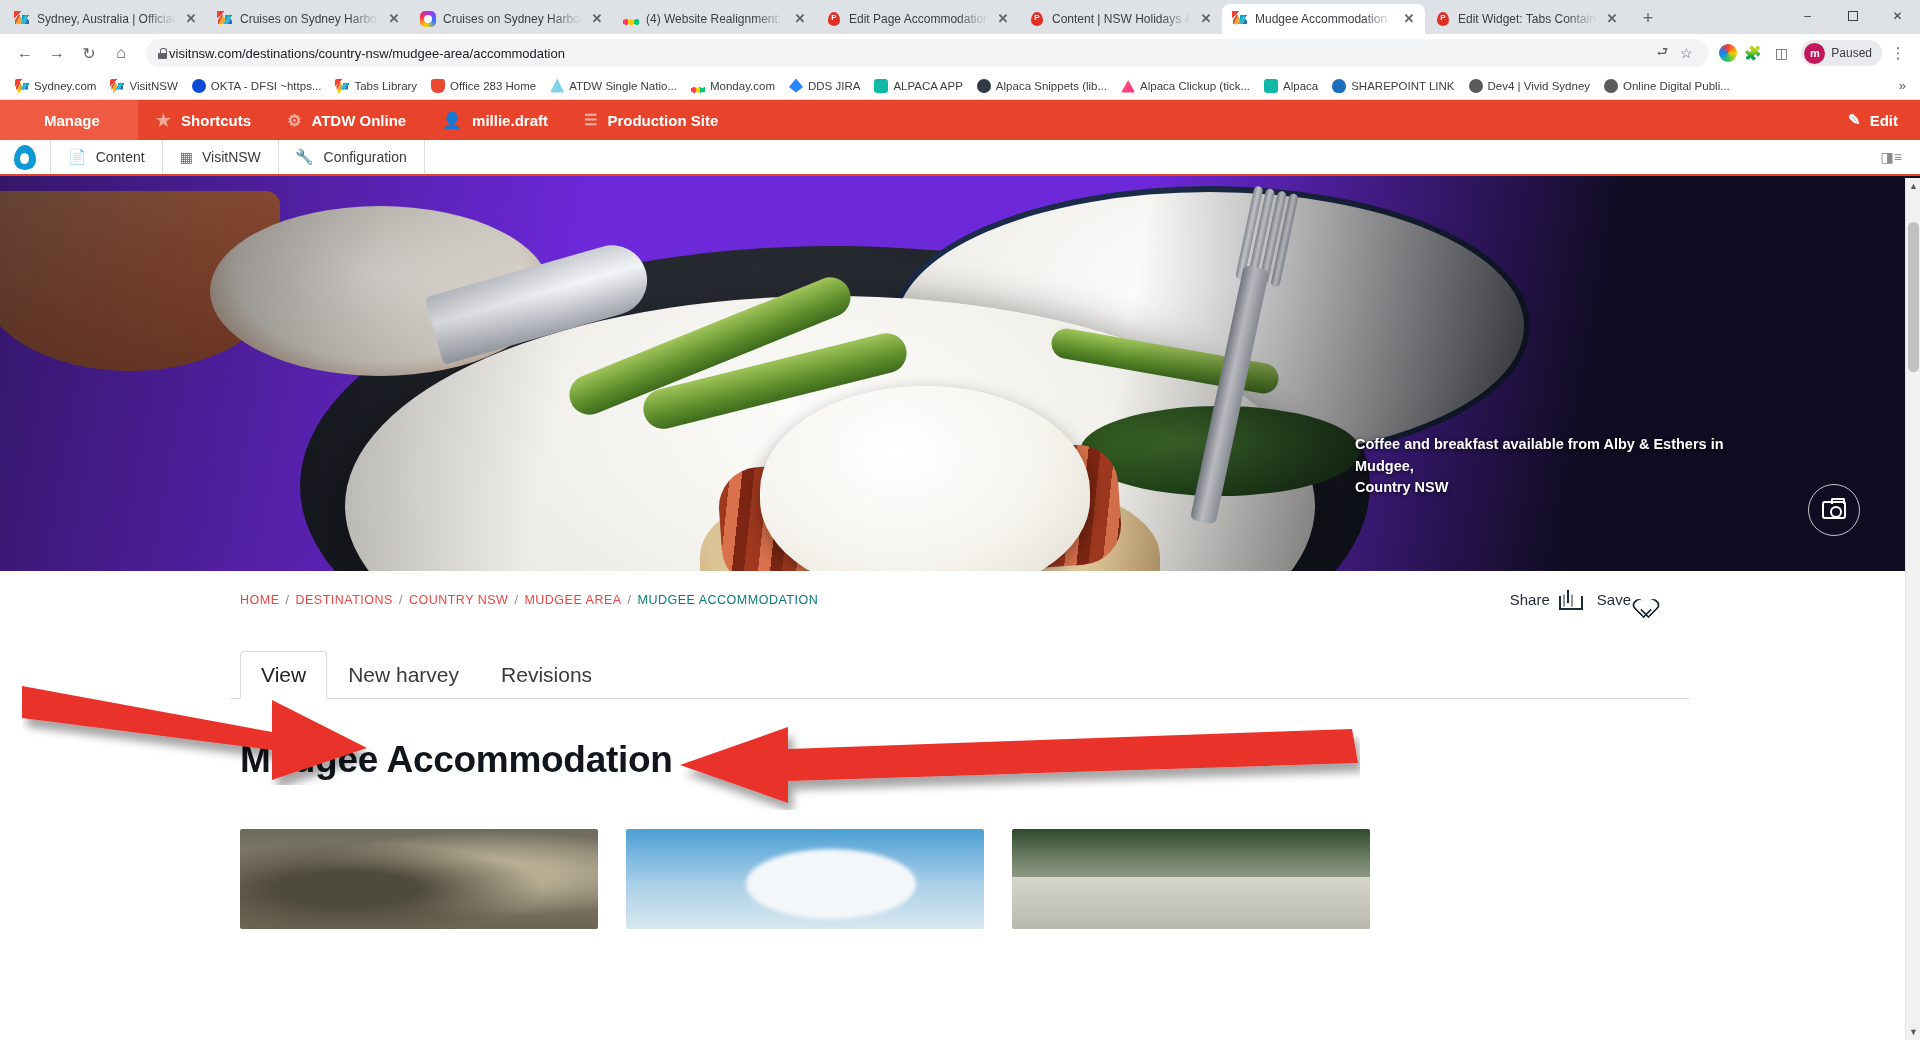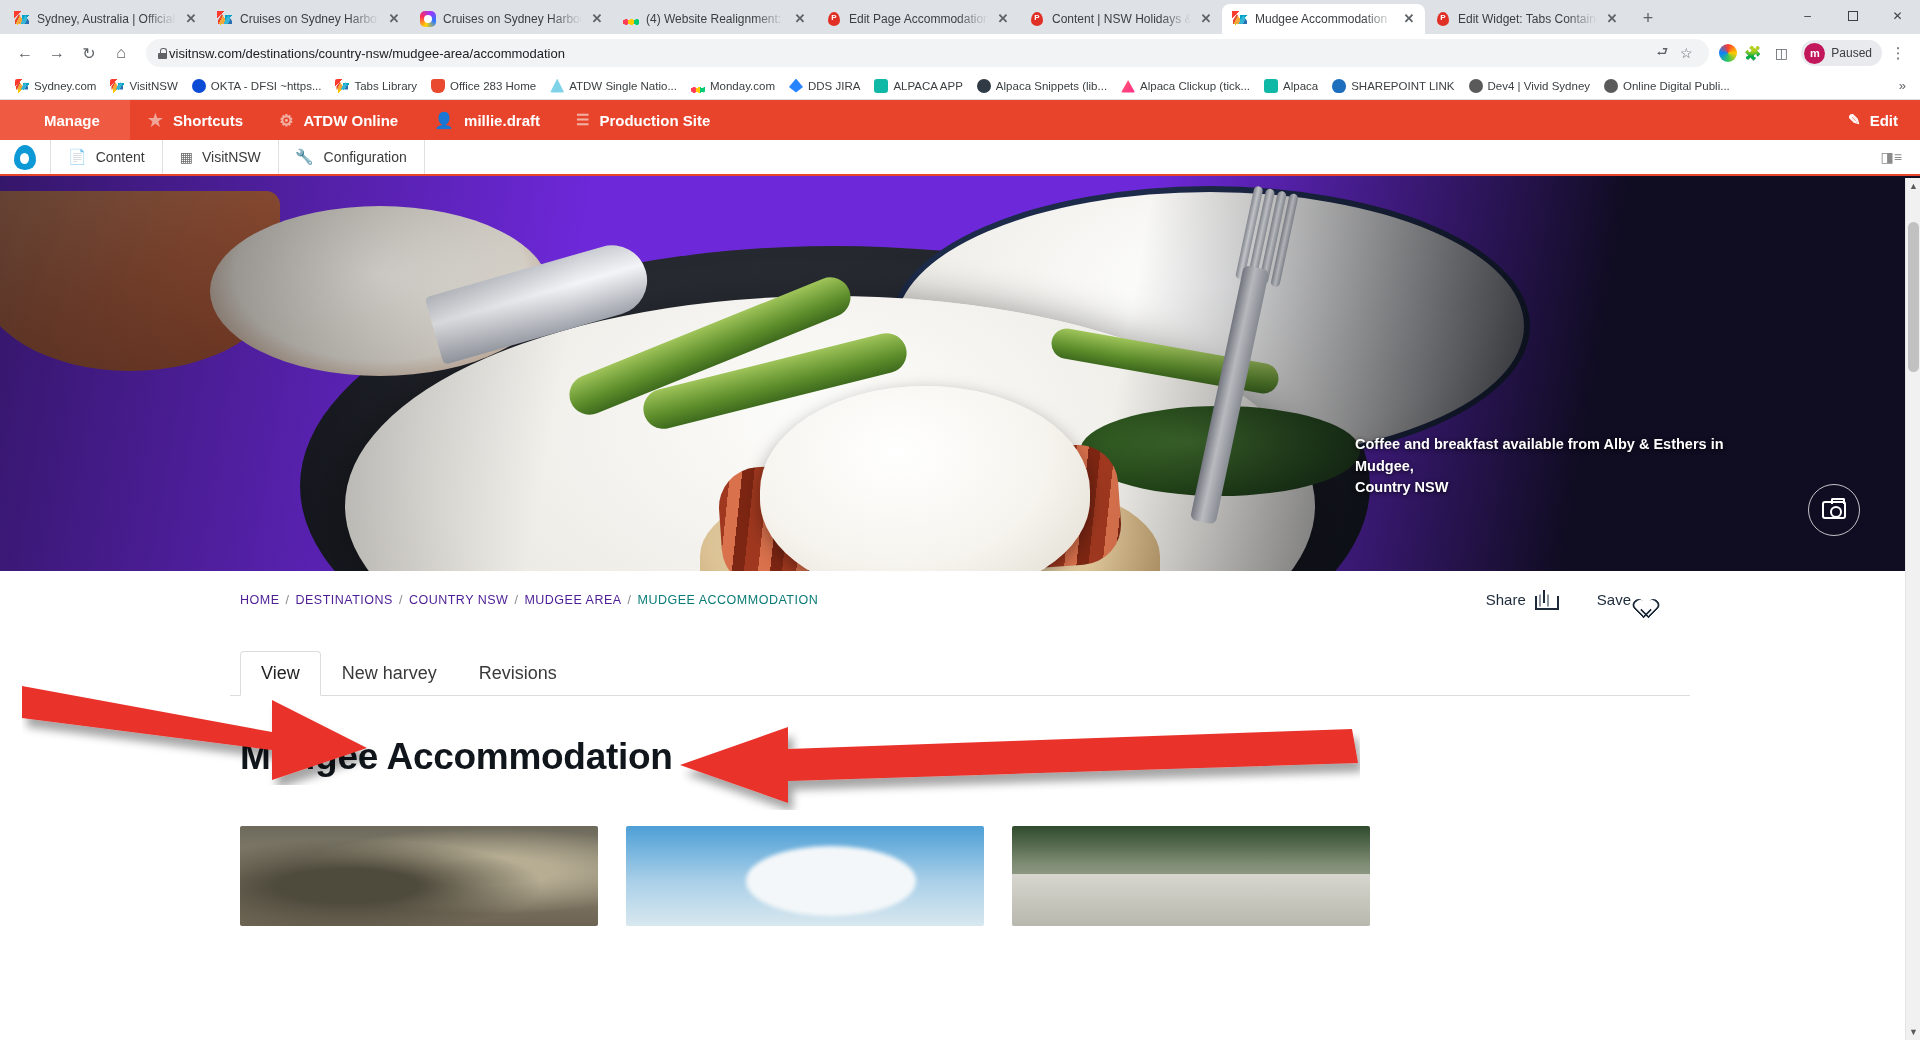--- a/index.html
+++ b/index.html
@@ -137,21 +137,21 @@
 
   
   .d-toolbar {
     height: 40px; background: #e8442c; display: flex; align-items: stretch;
     color: #fff; font-size: 15px; font-weight: 700;
   }
   .d-item {
     display: flex; align-items: center; gap: 10px; padding: 0 18px;
     white-space: nowrap;
   }
-  .d-item.manage { background: #ef5a42; padding-left: 14px; padding-right: 30px;}
+  .d-item.manage { background: #ef5a42; padding-left: 14px; padding-right: 38px;}
   .d-item .dicon { display:flex; align-items:center; justify-content:center; flex: 0 0 auto; }
   .hamburger { width: 20px; height: 15px; display:flex; flex-direction:column; justify-content:space-between; }
   .hamburger span { display:block; height:3px; background:#fff; border-radius:1px; }
   .d-right { margin-left: auto; display:flex; align-items:center; gap:9px; padding-right:22px; font-size:15px;}
   .pencil { font-size: 15px; }
 
   
   .d-sub {
     height: 36px; background: #fff; border-bottom: 2px solid #e8442c;
     display: flex; align-items: stretch; font-size: 14px; color: #3b3b3b;
@@ -284,24 +284,24 @@
   
   .pagebody { background: #fff; position: relative; }
   .bcrow {
     display: flex; align-items: center;
     padding: 18px 0 10px 0; max-width: 1460px; margin: 0 auto;
   }
   .breadcrumb {
     font-size: 12.5px; letter-spacing: .5px; color: #2c2c2c;
     display: flex; gap: 6px; padding-left: 10px;
   }
-  .breadcrumb .crumb { color: #4c1d95; }
+  .breadcrumb .crumb { color: #ef4444; }
   .breadcrumb .crumb.last { color: #0a7b77; }
   .breadcrumb .sl { color: #8a8a8a; }
-  .actions { margin-left: auto; display:flex; align-items:center; gap: 42px; padding-right: 30px;}
+  .actions { margin-left: auto; display:flex; align-items:center; gap: 18px; padding-right: 30px;}
   .act { display:flex; align-items:center; gap: 9px; font-size: 15px; color: #1c2a3a; }
   .ic-share { width: 20px; height: 21px; position: relative; }
   .ic-share::before {
     content:""; position:absolute; left:0; bottom:0; width:20px; height:12px;
     border:2px solid #1c2a3a; border-top:none;
   }
   .ic-share::after {
     content:""; position:absolute; left:8px; top:1px; width:2px; height:13px; background:#1c2a3a;
     box-shadow: -4px 4px 0 -0.5px #1c2a3a, 4px 4px 0 -0.5px #1c2a3a;
   }
@@ -311,21 +311,21 @@
     border:2px solid #1c2a3a; border-radius: 10px 10px 0 0;
   }
   .ic-heart::before { left:0; transform: rotate(-45deg); transform-origin: 100% 100%; border-right:none;}
   .ic-heart::after  { left:0; transform: rotate(45deg); transform-origin: 0 100%; border-left:none;}
 
   .tabsrow {
     max-width: 1460px; margin: 30px auto 0 auto; padding-left: 10px;
     border-bottom: 1px solid #dcdcdc; display: flex; align-items: flex-end;
   }
   .ntab {
-    font-size: 18px; color: #3a3a3a; padding: 11px 20px; position: relative; top: 1px;
+    font-size: 21px; color: #3a3a3a; padding: 11px 20px; position: relative; top: 1px;
     border: 1px solid transparent; border-radius: 4px 4px 0 0;
   }
   .ntab.active {
     background: #fff; border-color: #dcdcdc; border-bottom-color: #fff; color: #222;
   }
 
   .pagetitle {
     max-width: 1460px; margin: 0 auto; padding: 40px 0 0 10px;
     font-size: 37px; font-weight: 700; color: #10161c; letter-spacing: -.3px;
   }

